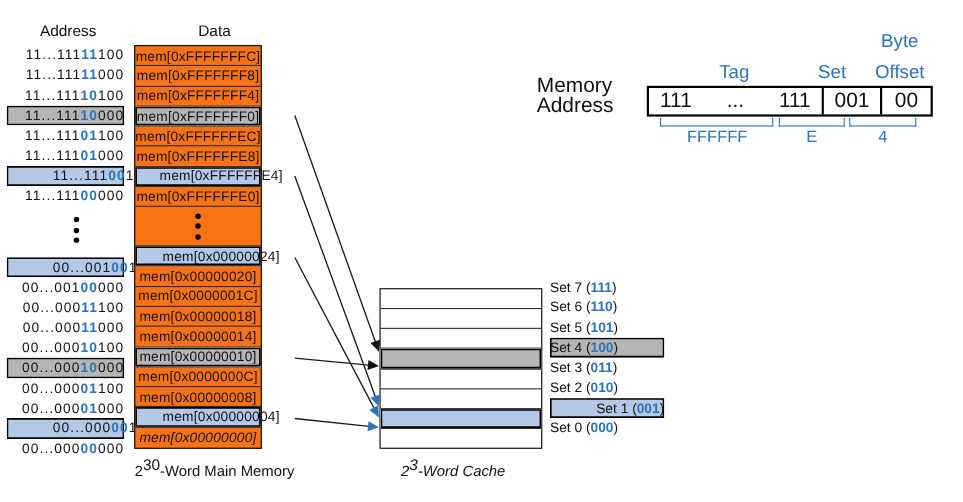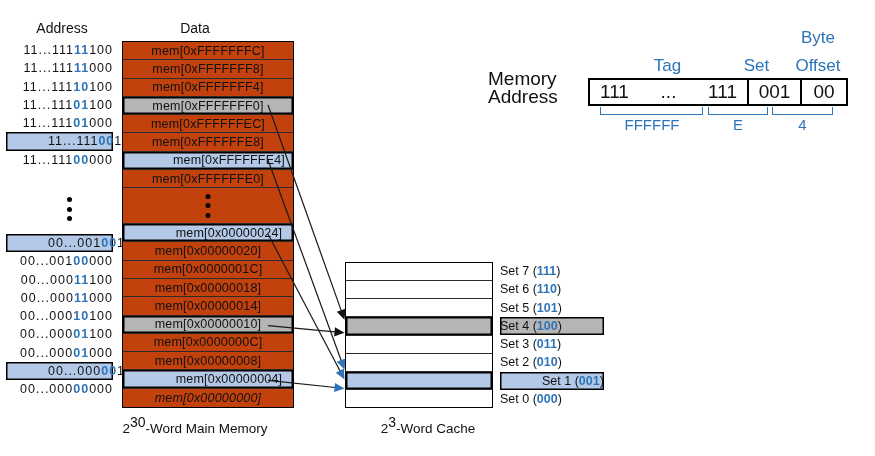--- a/index.html
+++ b/index.html
@@ -20,22 +20,22 @@
 
   
   #addr-top,#addr-bottom{position:absolute;left:6px;width:107px;text-align:right;}
   #addr-top{top:41px;}
   #addr-bottom{top:234px;}
   .addr-row{height:18.3px;line-height:18.3px;font-size:12.5px;letter-spacing:1px;white-space:nowrap;}
   .bit-blue{color:var(--blue);font-weight:bold;text-align:center;}
 
   
   #mem-table{
-    position:absolute;left:122px;top:41px;width:172px;height:367px;
-    border:1.5px solid #000;box-sizing:border-box;display:flex;flex-direction:column;background:#c2410c;
+    position:absolute;left:122px;top:41px;width:116px;height:367px;
+    border:1.5px solid #000;box-sizing:border-box;display:flex;flex-direction:column;background:#f97316;
   }
   .mem-row{
     flex:0 0 18.3px;height:18.3px;display:flex;align-items:center;justify-content:center;
     font-size:12.5px;letter-spacing:.2px;border-bottom:1px solid #2b2b2b;box-sizing:border-box;white-space:nowrap;
   }
   #mem-gap{flex:1 1 auto;position:relative;border-bottom:1px solid #2b2b2b;}
   #mem-bottom-rows .mem-row:last-child{border-bottom:none;font-style:italic;}
   .hl-gray{background:var(--gray-fill);box-shadow:inset 0 0 0 1.5px #000;}
   .hl-blue{background:var(--blue-fill);box-shadow:inset 0 0 0 1.5px #000;padding-left:42px;}
   .wrap{display:contents;}
@@ -48,27 +48,27 @@
 
   
   #cache-table{
     position:absolute;left:345px;top:262px;width:148px;height:146px;
     border:1.5px solid #000;box-sizing:border-box;display:flex;flex-direction:column;background:#fff;
   }
   .cache-row{flex:1;border-bottom:1px solid #2b2b2b;box-sizing:border-box;}
   #cache-table .cache-row:last-child{border-bottom:none;}
 
   
-  #set-col{position:absolute;left:500px;top:262px;}
+  #set-col{position:absolute;left:500px;top:252px;}
   .set-row{height:18.25px;line-height:18.25px;font-size:12.5px;white-space:nowrap;}
 
   
   .caption{position:absolute;top:414px;font-size:13.5px;text-align:center;white-space:nowrap;}
   #caption-memory{left:104px;width:182px;}
-  #caption-cache{left:348px;width:160px;}
+  #caption-cache{left:332px;width:160px;font-style:italic;}
   .caption sup{font-size:14px;}
 
   
   #mem-addr-label{position:absolute;left:488px;top:70px;font-size:19px;line-height:18px;}
   #addr-box{
     position:absolute;left:588px;top:78px;width:260px;height:28px;border:2px solid #000;
     box-sizing:border-box;display:flex;background:#fff;
   }
   .abox-cell{display:flex;align-items:center;justify-content:center;font-size:19px;box-sizing:border-box;}
   #cell-tag{width:157px;justify-content:space-between;padding:0 10px;}
@@ -96,36 +96,38 @@
 
 <div id="stage">
 
   <div class="col-header" id="hdr-address">Address</div>
   <div class="col-header" id="hdr-data">Data</div>
 
   <div id="addr-top">
       <div class="addr-row"><span>11...111</span><span class="bit-blue">11</span><span>100</span></div>
       <div class="addr-row"><span>11...111</span><span class="bit-blue">11</span><span>000</span></div>
       <div class="addr-row"><span>11...111</span><span class="bit-blue">10</span><span>100</span></div>
+      <div class="addr-row hl-gray"><span>11...111</span><span class="bit-blue">10</span><span>000</span></div>
       <div class="addr-row"><span>11...111</span><span class="bit-blue">01</span><span>100</span></div>
       <div class="addr-row"><span>11...111</span><span class="bit-blue">01</span><span>000</span></div>
       <div class="addr-row hl-blue"><span>11...111</span><span class="bit-blue">00</span><span>100</span></div>
       <div class="addr-row"><span>11...111</span><span class="bit-blue">00</span><span>000</span></div>
     </div>
   <div id="addr-dots" class="vdots">
     <span class="dot"></span>
       <span class="dot"></span>
       <span class="dot"></span>
   </div>
   <div id="addr-bottom">
       <div class="addr-row hl-blue"><span>00...001</span><span class="bit-blue">00</span><span>100</span></div>
       <div class="addr-row"><span>00...001</span><span class="bit-blue">00</span><span>000</span></div>
       <div class="addr-row"><span>00...000</span><span class="bit-blue">11</span><span>100</span></div>
       <div class="addr-row"><span>00...000</span><span class="bit-blue">11</span><span>000</span></div>
       <div class="addr-row"><span>00...000</span><span class="bit-blue">10</span><span>100</span></div>
+      <div class="addr-row hl-gray"><span>00...000</span><span class="bit-blue">10</span><span>000</span></div>
       <div class="addr-row"><span>00...000</span><span class="bit-blue">01</span><span>100</span></div>
       <div class="addr-row"><span>00...000</span><span class="bit-blue">01</span><span>000</span></div>
       <div class="addr-row hl-blue"><span>00...000</span><span class="bit-blue">00</span><span>100</span></div>
       <div class="addr-row"><span>00...000</span><span class="bit-blue">00</span><span>000</span></div>
     </div>
 
   <div id="mem-table">
     <div class="wrap" id="mem-top-rows"><div class="mem-row">
           <span>mem[0xFFFFFFFC]</span>
         </div><div class="mem-row">

